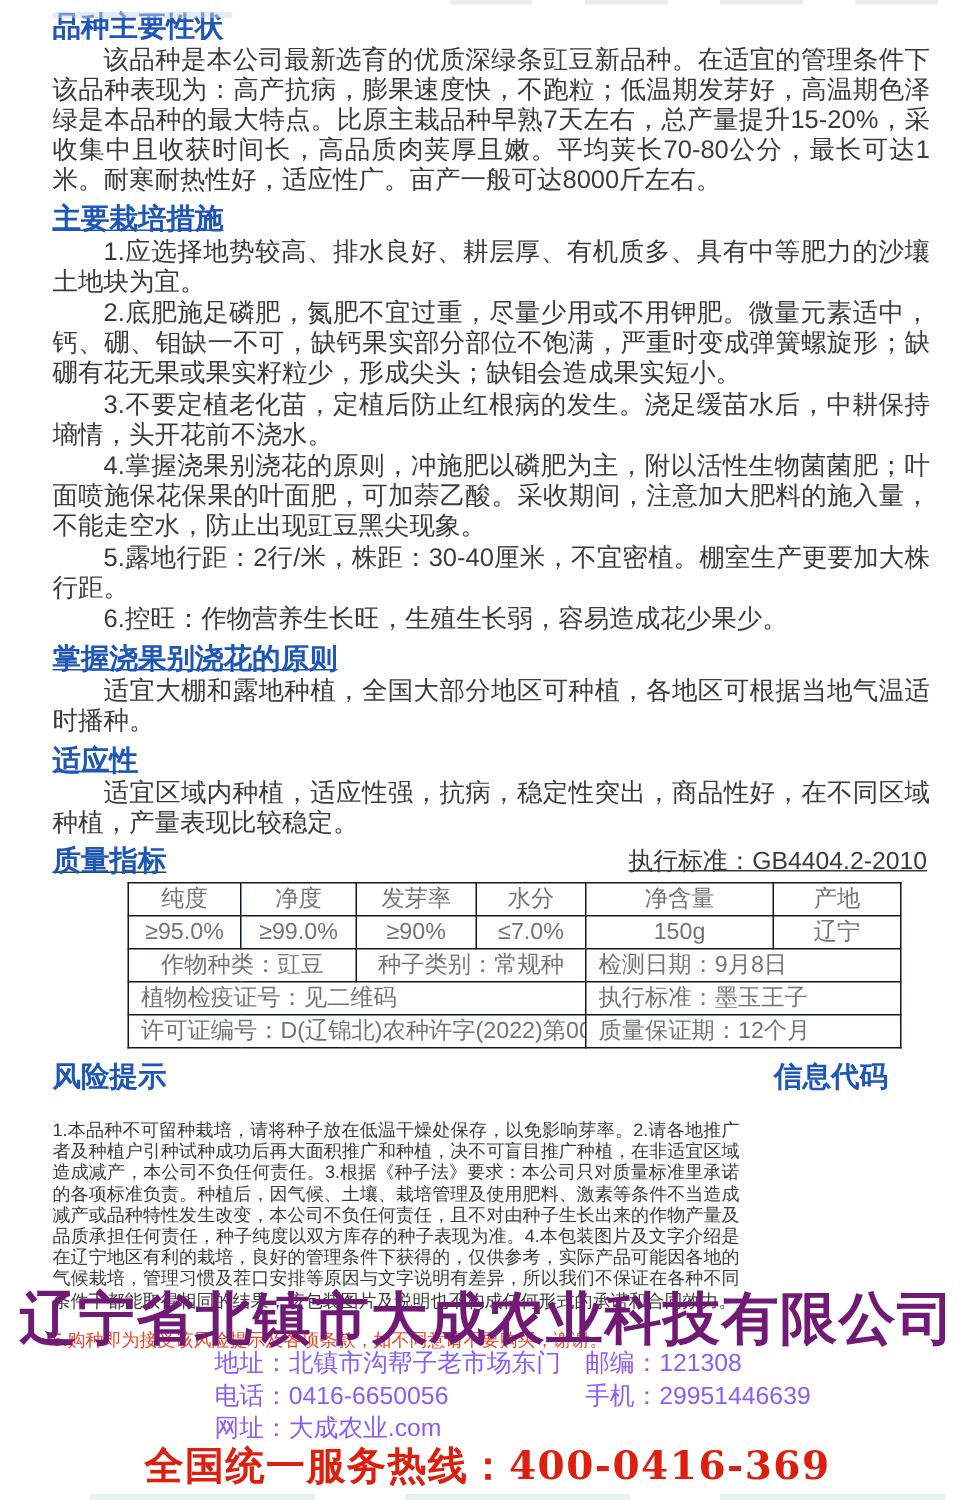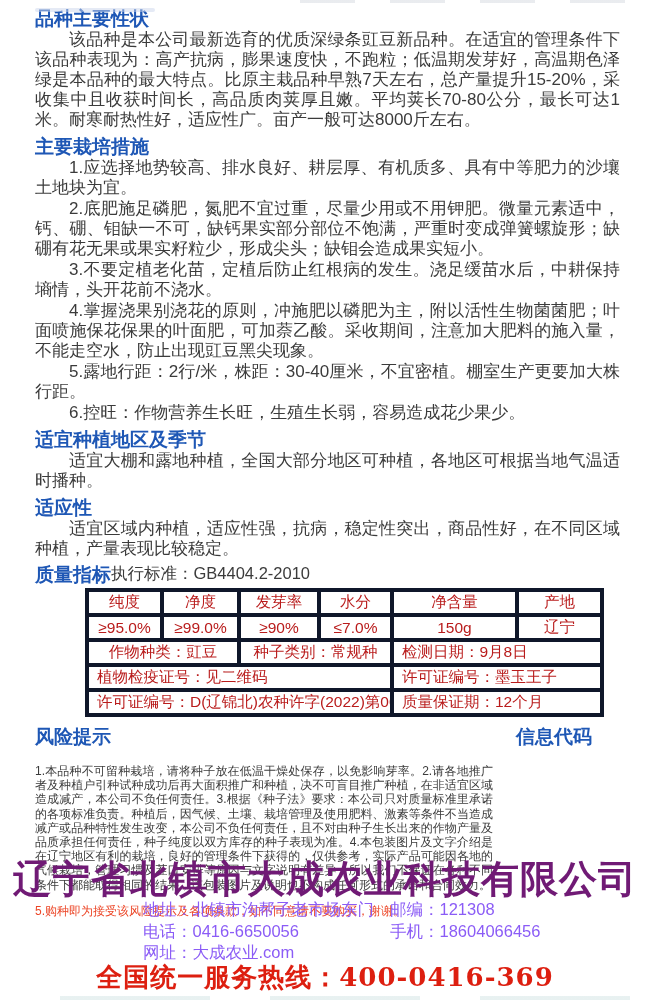--- a/index.html
+++ b/index.html
@@ -10,38 +10,39 @@
     box-sizing:border-box;
     padding:8px 30px 18px 35px;
     font-family:"Liberation Sans",sans-serif;
     color:#3b3b3b;
     overflow:hidden;
   }
   .section-title{
     font-size:19px;line-height:21px;font-weight:bold;
     color:#1e57b5;margin:0;
   }
-  .mt6{margin-top:6px;}
+  .mt6{margin-top:6px;text-decoration:underline;}
   .body-para{
     font-size:17px;line-height:20px;margin:1px 0 0 0;
     text-align:justify;text-justify:inter-ideograph;
     text-indent:2em;color:#3b3b3b;
   }
   .quality-row{
-    display:flex;align-items:flex-end;
+    display:flex;justify-content:space-between;align-items:flex-end;
     margin-top:4px;
+    text-decoration:underline;
   }
   .standard-text{font-size:16.5px;color:#3b3b3b;margin-right:2px;}
   table.quality{
     border-collapse:collapse;table-layout:fixed;
     width:515px;margin:3px 0 0 50px;
   }
   table.quality td{
-    border:4px solid #0f172a;
-    font-size:15.5px;color:#b91c1c;
+    border:1px solid #0f172a;
+    font-size:15.5px;color:#737373;
     height:20px;padding:0 2px;text-align:center;
     white-space:nowrap;overflow:hidden;
   }
   table.quality td.la{text-align:left;padding-left:8px;}
   .risk-head-row{
     display:flex;justify-content:space-between;align-items:flex-start;
     margin-top:9px;
   }
   .info-code{margin-right:28px;}
   .fine-print{
@@ -101,21 +102,21 @@
   <p class="body-para">该品种是本公司最新选育的优质深绿条豇豆新品种。在适宜的管理条件下该品种表现为：高产抗病，膨果速度快，不跑粒；低温期发芽好，高温期色泽绿是本品种的最大特点。比原主栽品种早熟7天左右，总产量提升15-20%，采收集中且收获时间长，高品质肉荚厚且嫩。平均荚长70-80公分，最长可达1米。耐寒耐热性好，适应性广。亩产一般可达8000斤左右。</p>
 
   <h2 class="section-title mt6">主要栽培措施</h2>
   <p class="body-para">1.应选择地势较高、排水良好、耕层厚、有机质多、具有中等肥力的沙壤土地块为宜。</p>
   <p class="body-para">2.底肥施足磷肥，氮肥不宜过重，尽量少用或不用钾肥。微量元素适中，钙、硼、钼缺一不可，缺钙果实部分部位不饱满，严重时变成弹簧螺旋形；缺硼有花无果或果实籽粒少，形成尖头；缺钼会造成果实短小。</p>
   <p class="body-para">3.不要定植老化苗，定植后防止红根病的发生。浇足缓苗水后，中耕保持墒情，头开花前不浇水。</p>
   <p class="body-para">4.掌握浇果别浇花的原则，冲施肥以磷肥为主，附以活性生物菌菌肥；叶面喷施保花保果的叶面肥，可加萘乙酸。采收期间，注意加大肥料的施入量，不能走空水，防止出现豇豆黑尖现象。</p>
   <p class="body-para">5.露地行距：2行/米，株距：30-40厘米，不宜密植。棚室生产更要加大株行距。</p>
   <p class="body-para">6.控旺：作物营养生长旺，生殖生长弱，容易造成花少果少。</p>
 
-  <h2 class="section-title mt6">适宜种植地区及季节</h2>
+  <h2 class="section-title mt6">掌握浇果别浇花的原则</h2>
   <p class="body-para">适宜大棚和露地种植，全国大部分地区可种植，各地区可根据当地气温适时播种。</p>
 
   <h2 class="section-title mt6">适应性</h2>
   <p class="body-para">适宜区域内种植，适应性强，抗病，稳定性突出，商品性好，在不同区域种植，产量表现比较稳定。</p>
 
   <div class="quality-row">
     <h2 class="section-title">质量指标</h2>
     <span class="standard-text">执行标准：GB4404.2-2010</span>
   </div>
 
@@ -145,21 +146,21 @@
       <td>150g</td>
       <td>辽宁</td>
     </tr>
     <tr>
       <td colspan="2">作物种类：豇豆</td>
       <td colspan="2">种子类别：常规种</td>
       <td colspan="2" class="la">检测日期：9月8日</td>
     </tr>
     <tr>
       <td colspan="4" class="la">植物检疫证号：见二维码</td>
-      <td colspan="2" class="la">许可证编号：墨玉王子</td>
+      <td colspan="2" class="la">执行标准：墨玉王子</td>
     </tr>
     <tr>
       <td colspan="4" class="la">许可证编号：D(辽锦北)农种许字(2022)第0002号</td>
       <td colspan="2" class="la">质量保证期：12个月</td>
     </tr>
   </tbody>
     </table>
 
   <div class="risk-head-row">
     <h2 class="section-title">风险提示</h2>
@@ -170,21 +171,21 @@
 
   <div class="company-name">辽宁省北镇市大成农业科技有限公司</div>
 
   <div class="contact-block">
     <div class="contact-row">
       <span class="contact-left">地址：北镇市沟帮子老市场东门</span>
       <span>邮编：121308</span>
     </div>
     <div class="contact-row">
       <span class="contact-left">电话：0416-6650056</span>
-      <span>手机：18604066456</span>
+      <span>手机：29951446639</span>
     </div>
     <div class="contact-row">
       <span class="contact-left">网址：大成农业.com</span>
       <span></span>
     </div>
   </div>
 
   <div class="hotline">全国统一服务热线：400-0416-369</div>
 
   <div class="artifact-bottom"></div>

